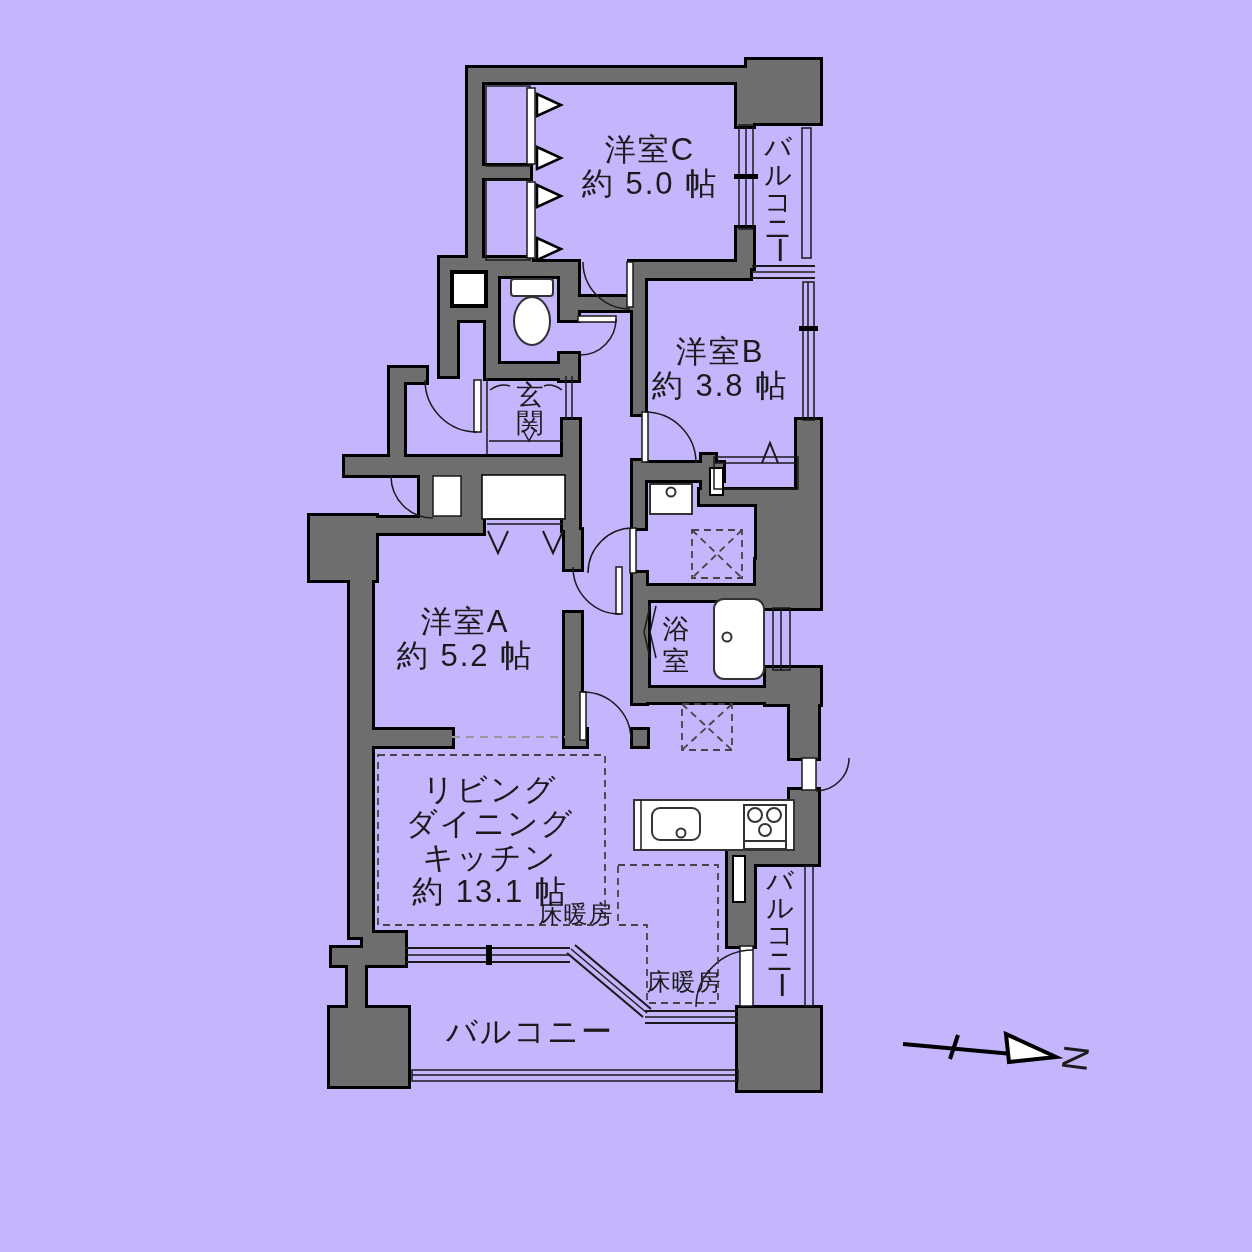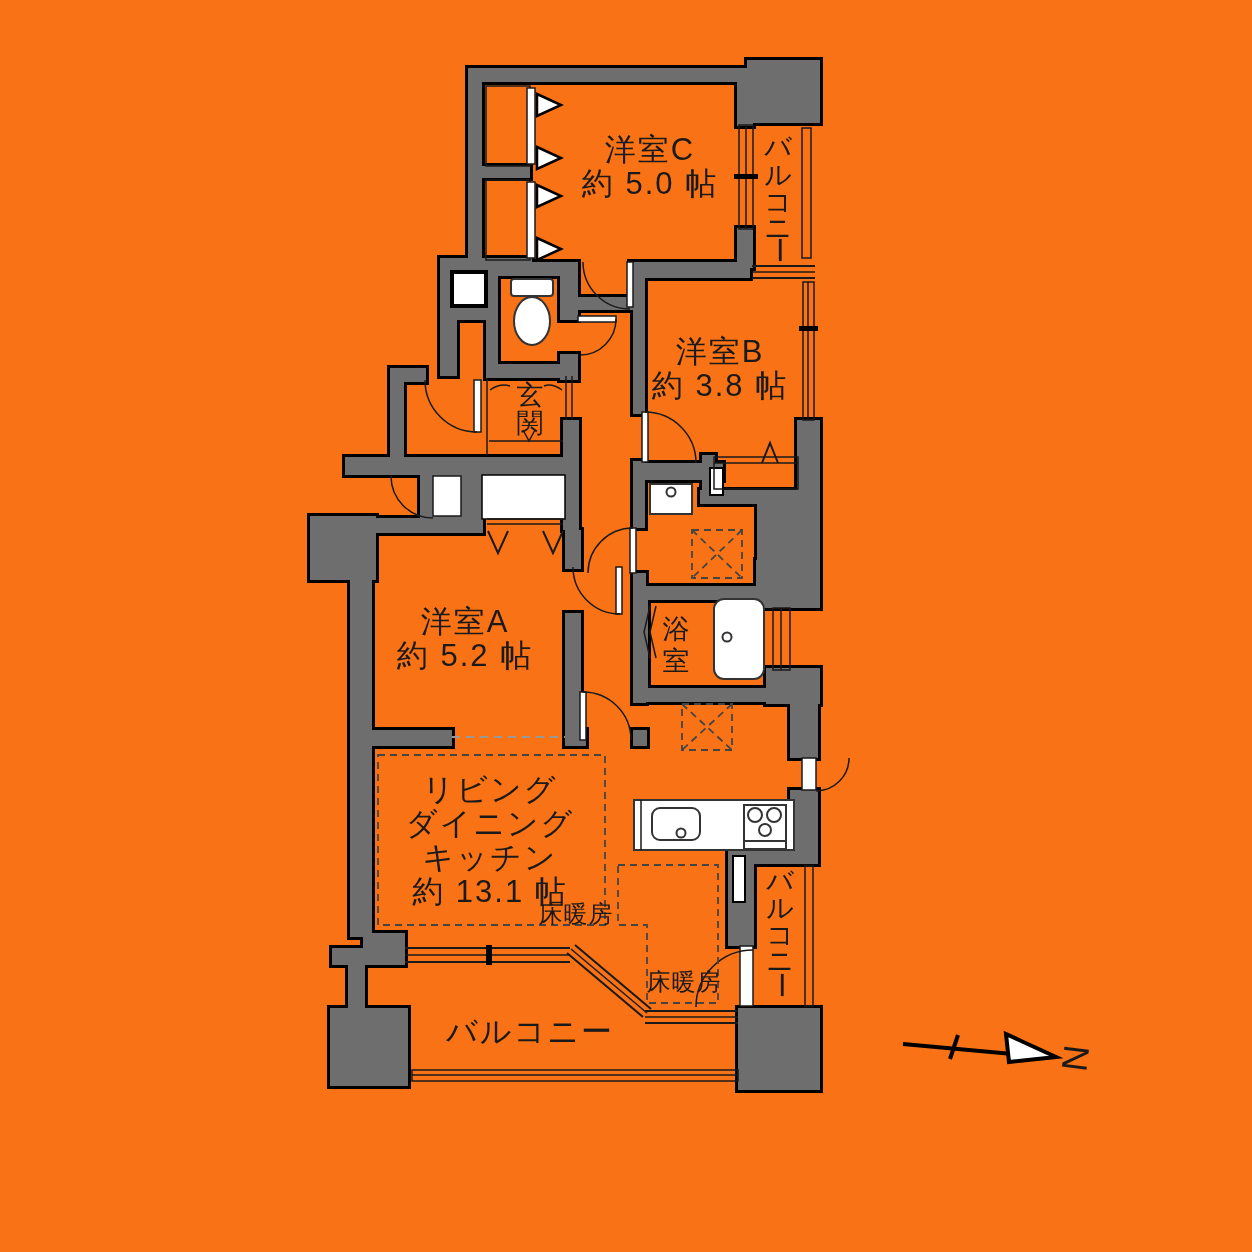--- a/index.html
+++ b/index.html
@@ -1,16 +1,16 @@
 <!DOCTYPE html>
 <html><head>
 <meta charset="utf-8">
 <style>
   html,body{margin:0;padding:0;background:#ffffff;}
-  .canvas{position:relative;width:1252px;height:1252px;background:#f97316;overflow:hidden;
+  .canvas{position:relative;width:1252px;height:1252px;background:#c4b5fd;overflow:hidden;
           font-family:"Liberation Sans","DejaVu Sans",sans-serif;}
   svg{display:block;}
   text{font-family:"Liberation Sans","DejaVu Sans",sans-serif;fill:#1a1a1a;}
   .room-label{font-size:31px;letter-spacing:2px;}
   .small-label{font-size:24px;letter-spacing:1px;}
   .v-label{font-size:27px;}
   .thin{stroke:#1a1a1a;stroke-width:1.5;fill:none;}
   .thin2{stroke:#1a1a1a;stroke-width:2;fill:none;}
   .fixture{stroke:#333;stroke-width:2;fill:#ffffff;}
   .leaf{stroke:#1a1a1a;stroke-width:1.5;fill:#ffffff;}

